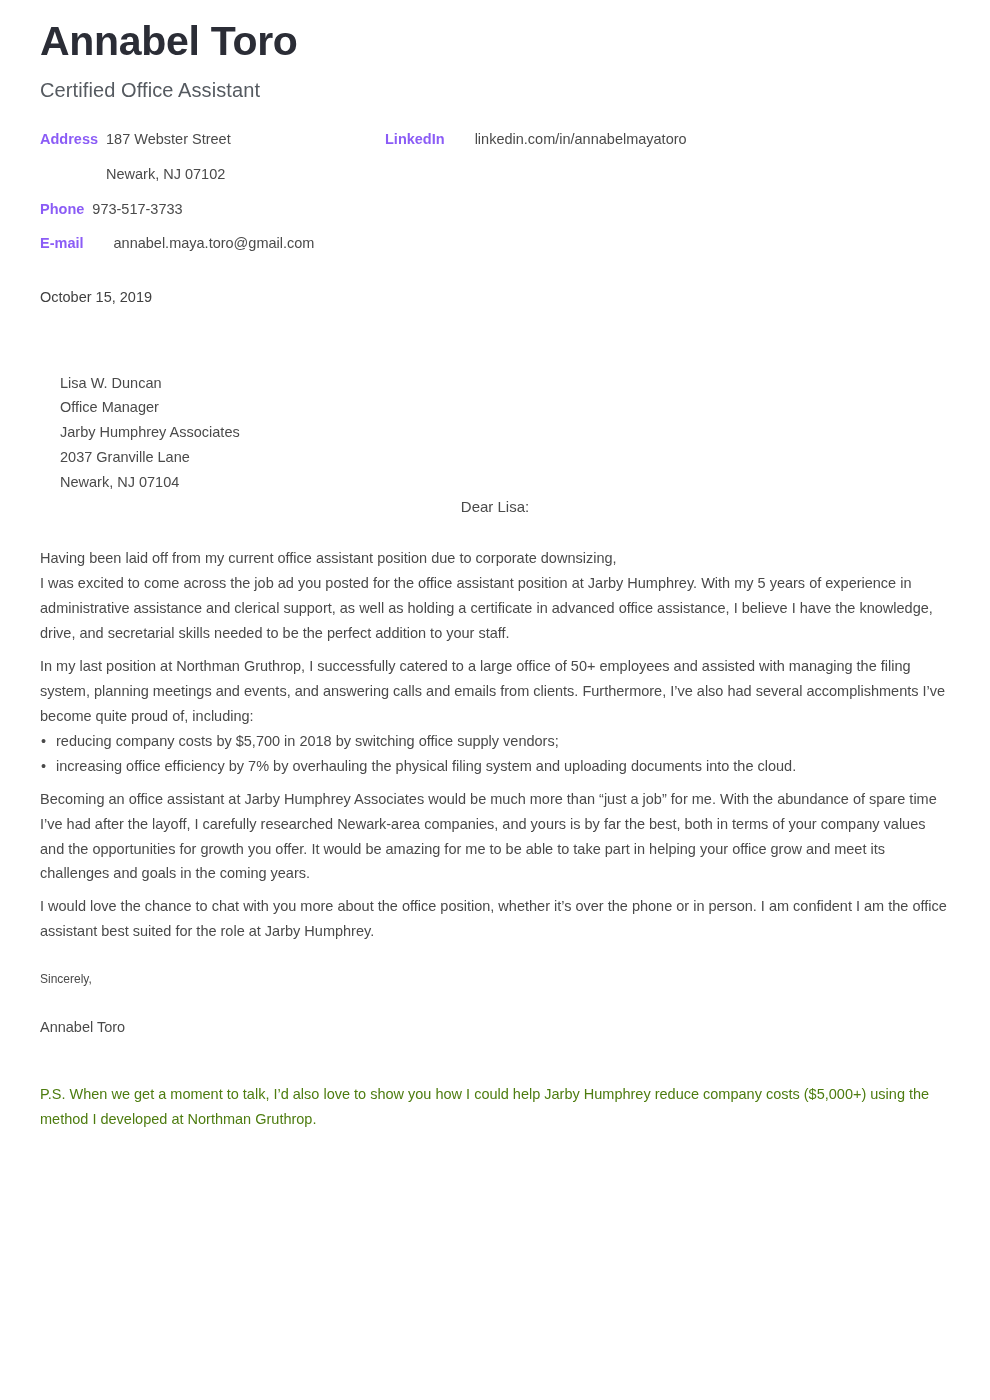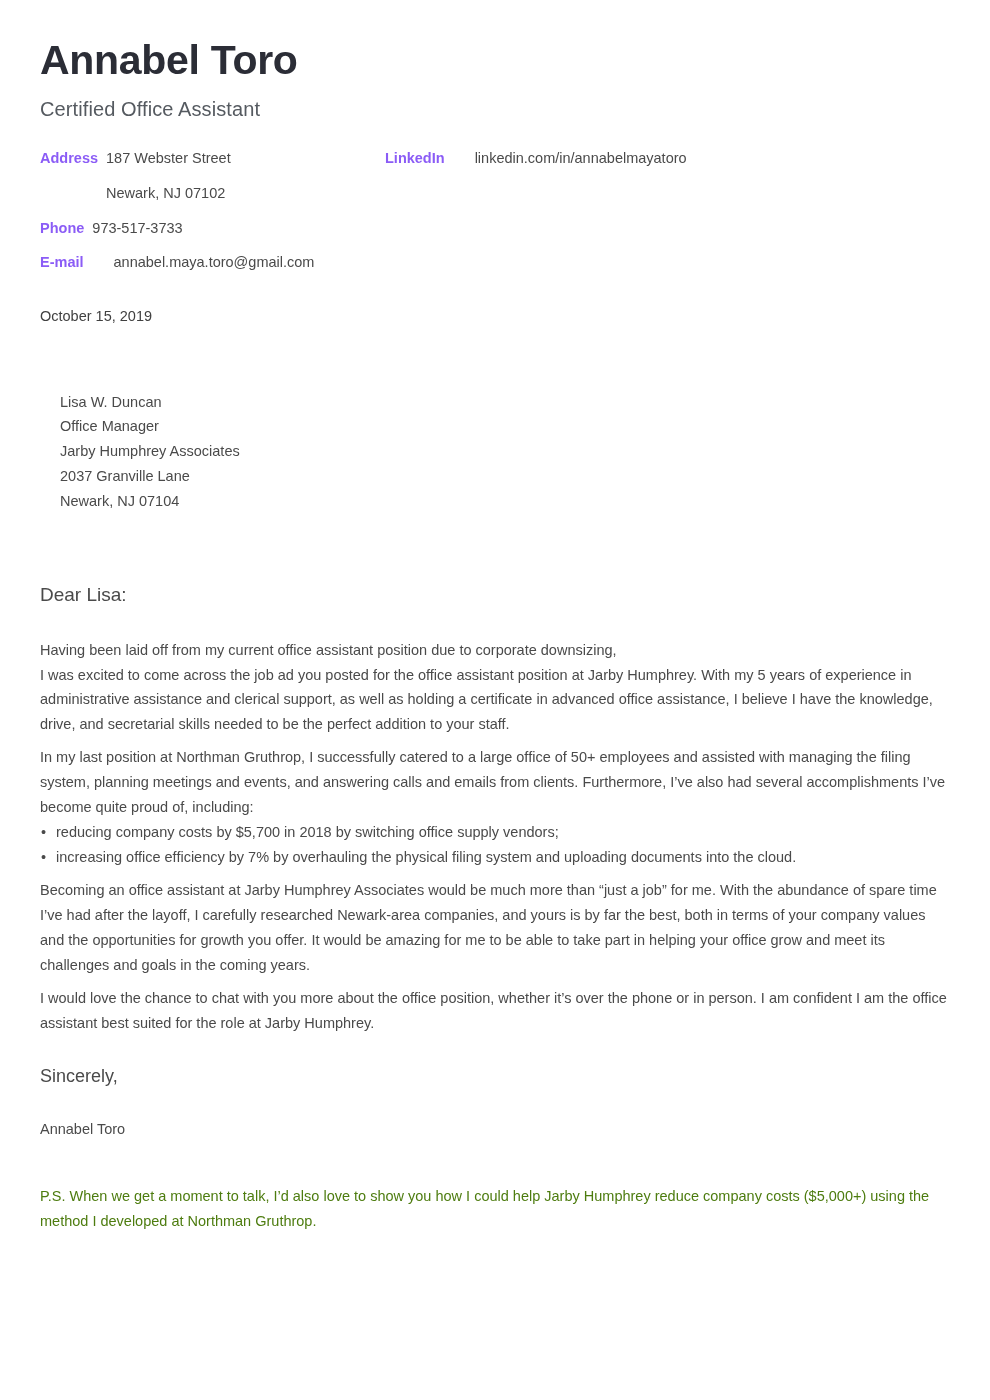--- a/index.html
+++ b/index.html
@@ -14,21 +14,21 @@
     font-family: "Liberation Sans", sans-serif;
     color: #4a4a4a;
     -webkit-font-smoothing: antialiased;
     overflow: hidden;
   }
   .page {
     width: 990px;
     height: 1400px;
     background: #ffffff;
     box-sizing: border-box;
-    padding: 36px 40px 0 40px;
+    padding: 17px 40px 0 40px;
     position: relative;
     border-radius: 9px;
   }
 
   
   .name {
     font-size: 41px;
     font-weight: bold;
     color: #2b2d36;
     letter-spacing: -0.3px;
@@ -91,24 +91,24 @@
   .recipient {
     margin-top: 62px;
     font-size: 14.5px;
     color: #4a4a4a;
     margin-left: 20px;
   }
   .recipient div {
     line-height: 1.72;
   }
   .salutation {
-    margin-top: 66px;
-    font-size: 19px;
+    font-size: 15px;
     color: #4a4a4a;
     line-height: 1.6;
+    text-align: center;
   }
   .body-para {
     margin-top: 8px;
     font-size: 14.5px;
     color: #4a4a4a;
     line-height: 1.72;
     text-align: left;
   }
   .body-para.first-para { margin-top: 27px; }
 
@@ -128,21 +128,21 @@
     position: absolute;
     left: 1px;
     top: 0;
     color: #4a4a4a;
     font-size: 14.5px;
     line-height: 1.72;
   }
 
   .closing {
     margin-top: 25px;
-    font-size: 18px;
+    font-size: 12px;
     color: #4a4a4a;
     line-height: 1.72;
   }
   .signature {
     margin-top: 25px;
     font-size: 14.5px;
     color: #4a4a4a;
     line-height: 1.72;
   }
   .ps {

